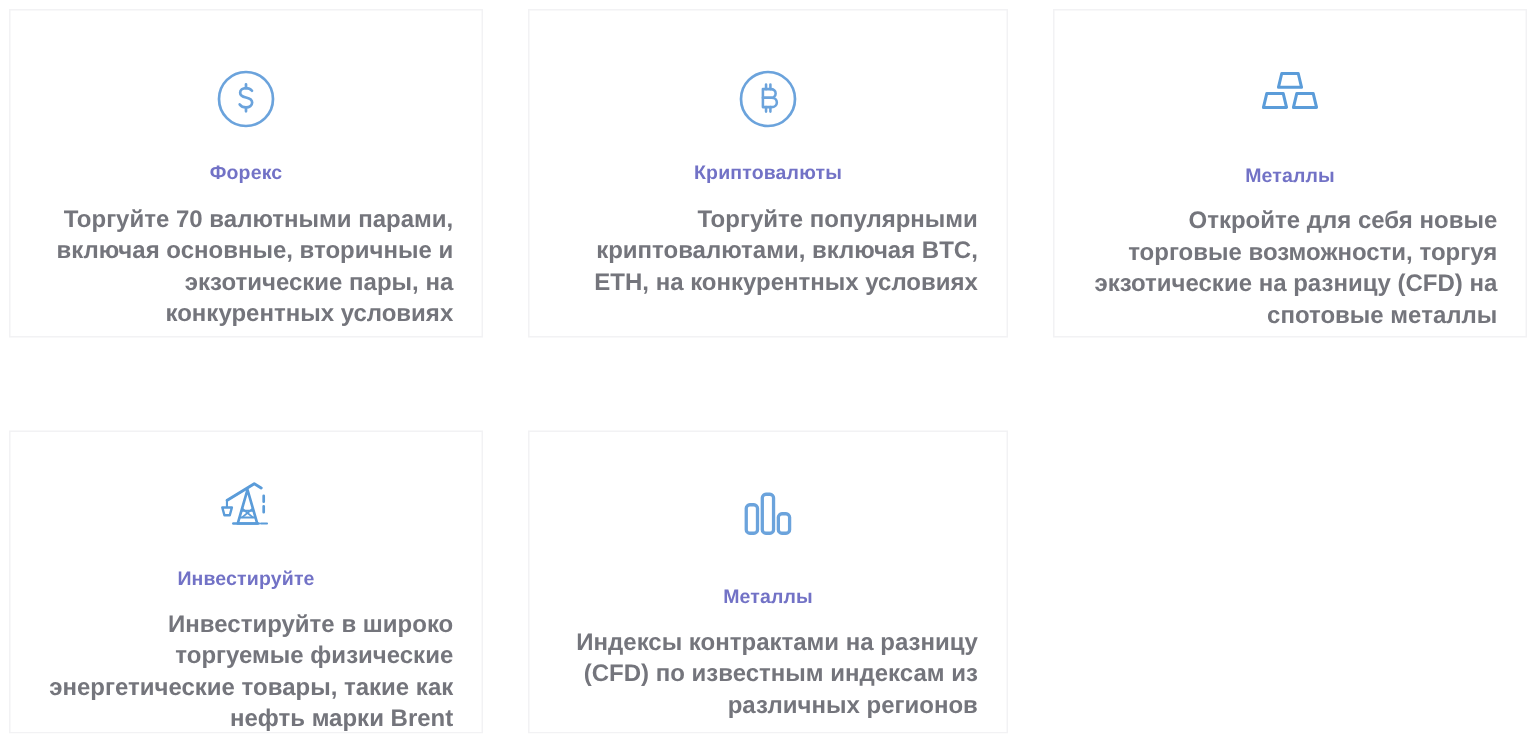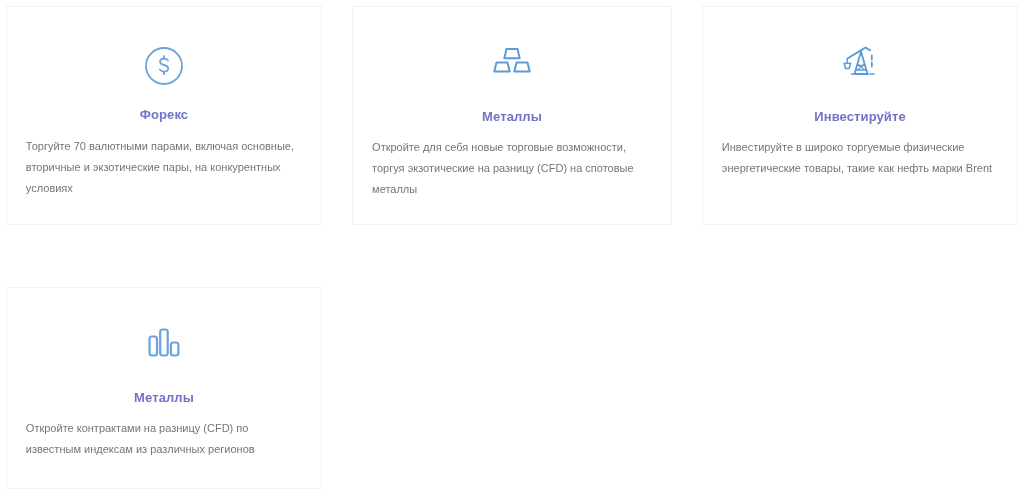--- a/index.html
+++ b/index.html
@@ -29,21 +29,21 @@
     padding: 6px 6px 0 6px;
     box-sizing: border-box;
   }
   .card {
     background: #ffffff;
     border: 1px solid #f2f2f4;
     box-sizing: border-box;
     display: flex;
     flex-direction: column;
     align-items: center;
-    text-align: left;
+    text-align: right;
     padding-top: 32px;
   }
   .card.row2 { padding-top: 28px; }
 
   .icon-wrap {
     height: 54px;
     display: flex;
     align-items: center;
     justify-content: center;
   }
@@ -55,25 +55,25 @@
     font-weight: bold;
     color: #7272c6;
     letter-spacing: 0.1px;
   }
   .card.row2 .card-title {
     margin-top: 20px;
   }
 
   .card-desc {
     margin-top: 14px;
-    font-size: 11px;
+    font-size: 16px;
     line-height: 21px;
     color: #74757c;
     width: 88%;
-    font-weight: normal;
+    font-weight: bold;
   }
   .card.row2 .card-desc {
     margin-top: 13px;
   }
 </style>
 </head>
 <body>
 
 <div class="page">
   <div class="grid">
@@ -83,20 +83,32 @@
         <svg width="44" height="44" viewBox="0 0 44 44" fill="none">
           <circle cx="22" cy="22" r="18" stroke="#6ba3dc" stroke-width="1.8"></circle>
           <path d="M26 16.5c-1-1.2-2.4-1.8-4-1.8-2.2 0-3.9 1.2-3.9 3.1 0 1.9 1.6 2.7 3.9 3.2 2.4.5 4.1 1.4 4.1 3.4 0 2-1.8 3.2-4.1 3.2-1.8 0-3.3-.7-4.2-2" stroke="#6ba3dc" stroke-width="1.8" stroke-linecap="round" fill="none"></path>
           <path d="M22 12.2v2.6M22 27.6v2.6" stroke="#6ba3dc" stroke-width="1.8" stroke-linecap="round"></path>
         </svg>
       </div>
       <div class="card-title">Форекс</div>
       <div class="card-desc">Торгуйте 70 валютными парами, включая основные, вторичные и экзотические пары, на конкурентных условиях</div>
     </div>
 
+    <div class="card">
+      <div class="icon-wrap">
+        <svg width="44" height="44" viewBox="0 0 44 44" fill="none">
+          <circle cx="22" cy="22" r="18" stroke="#6ba3dc" stroke-width="1.8"></circle>
+          <path d="M18.6 15.4h5.2c1.9 0 3.3 1.1 3.3 2.9 0 1.8-1.4 2.9-3.3 2.9h-5.2V15.4Z" stroke="#6ba3dc" stroke-width="1.7" stroke-linejoin="round" fill="none"></path>
+          <path d="M18.6 21.2h5.8c2 0 3.5 1.2 3.5 3.1 0 1.9-1.5 3.1-3.5 3.1h-5.8v-6.2Z" stroke="#6ba3dc" stroke-width="1.7" stroke-linejoin="round" fill="none"></path>
+          <path d="M20.7 12.4v3M23.6 12.4v3M20.7 27.4v3M23.6 27.4v3" stroke="#6ba3dc" stroke-width="1.7" stroke-linecap="round"></path>
+        </svg>
+      </div>
+      <div class="card-title">Криптовалюты</div>
+      <div class="card-desc">Торгуйте популярными криптовалютами, включая BTC, ETH, на конкурентных условиях</div>
+    </div>
 
 
     <div class="card row2">
       <div class="icon-wrap">
         <svg width="44" height="40" viewBox="0 0 44 40" fill="none">
           <path d="M16.5 7h11l2.2 9.2H14.3L16.5 7Z" stroke="#5b9cd9" stroke-width="2" stroke-linejoin="round" fill="none"></path>
           <path d="M6.5 20.4h11l2.2 9.2H4.3l2.2-9.2Z" stroke="#5b9cd9" stroke-width="2" stroke-linejoin="round" fill="none"></path>
           <path d="M26.5 20.4h11l2.2 9.2H24.3l2.2-9.2Z" stroke="#5b9cd9" stroke-width="2" stroke-linejoin="round" fill="none"></path>
         </svg>
       </div>
@@ -129,17 +141,17 @@
 
     <div class="card row2">
       <div class="icon-wrap">
         <svg width="42" height="40" viewBox="0 0 42 40" fill="none">
           <rect x="6.5" y="13.5" width="7.5" height="19" rx="2.4" stroke="#6ba3dc" stroke-width="2.2" fill="none"></rect>
           <rect x="17.2" y="6.5" width="7.5" height="26" rx="2.4" stroke="#6ba3dc" stroke-width="2.2" fill="none"></rect>
           <rect x="27.9" y="19.5" width="7.5" height="13" rx="2.4" stroke="#6ba3dc" stroke-width="2.2" fill="none"></rect>
         </svg>
       </div>
       <div class="card-title">Металлы</div>
-      <div class="card-desc">Откройте контрактами на разницу (CFD) по известным индексам из различных регионов</div>
+      <div class="card-desc">Индексы контрактами на разницу (CFD) по известным индексам из различных регионов</div>
     </div>
 
   </div>
 </div>
 
 </body></html>

